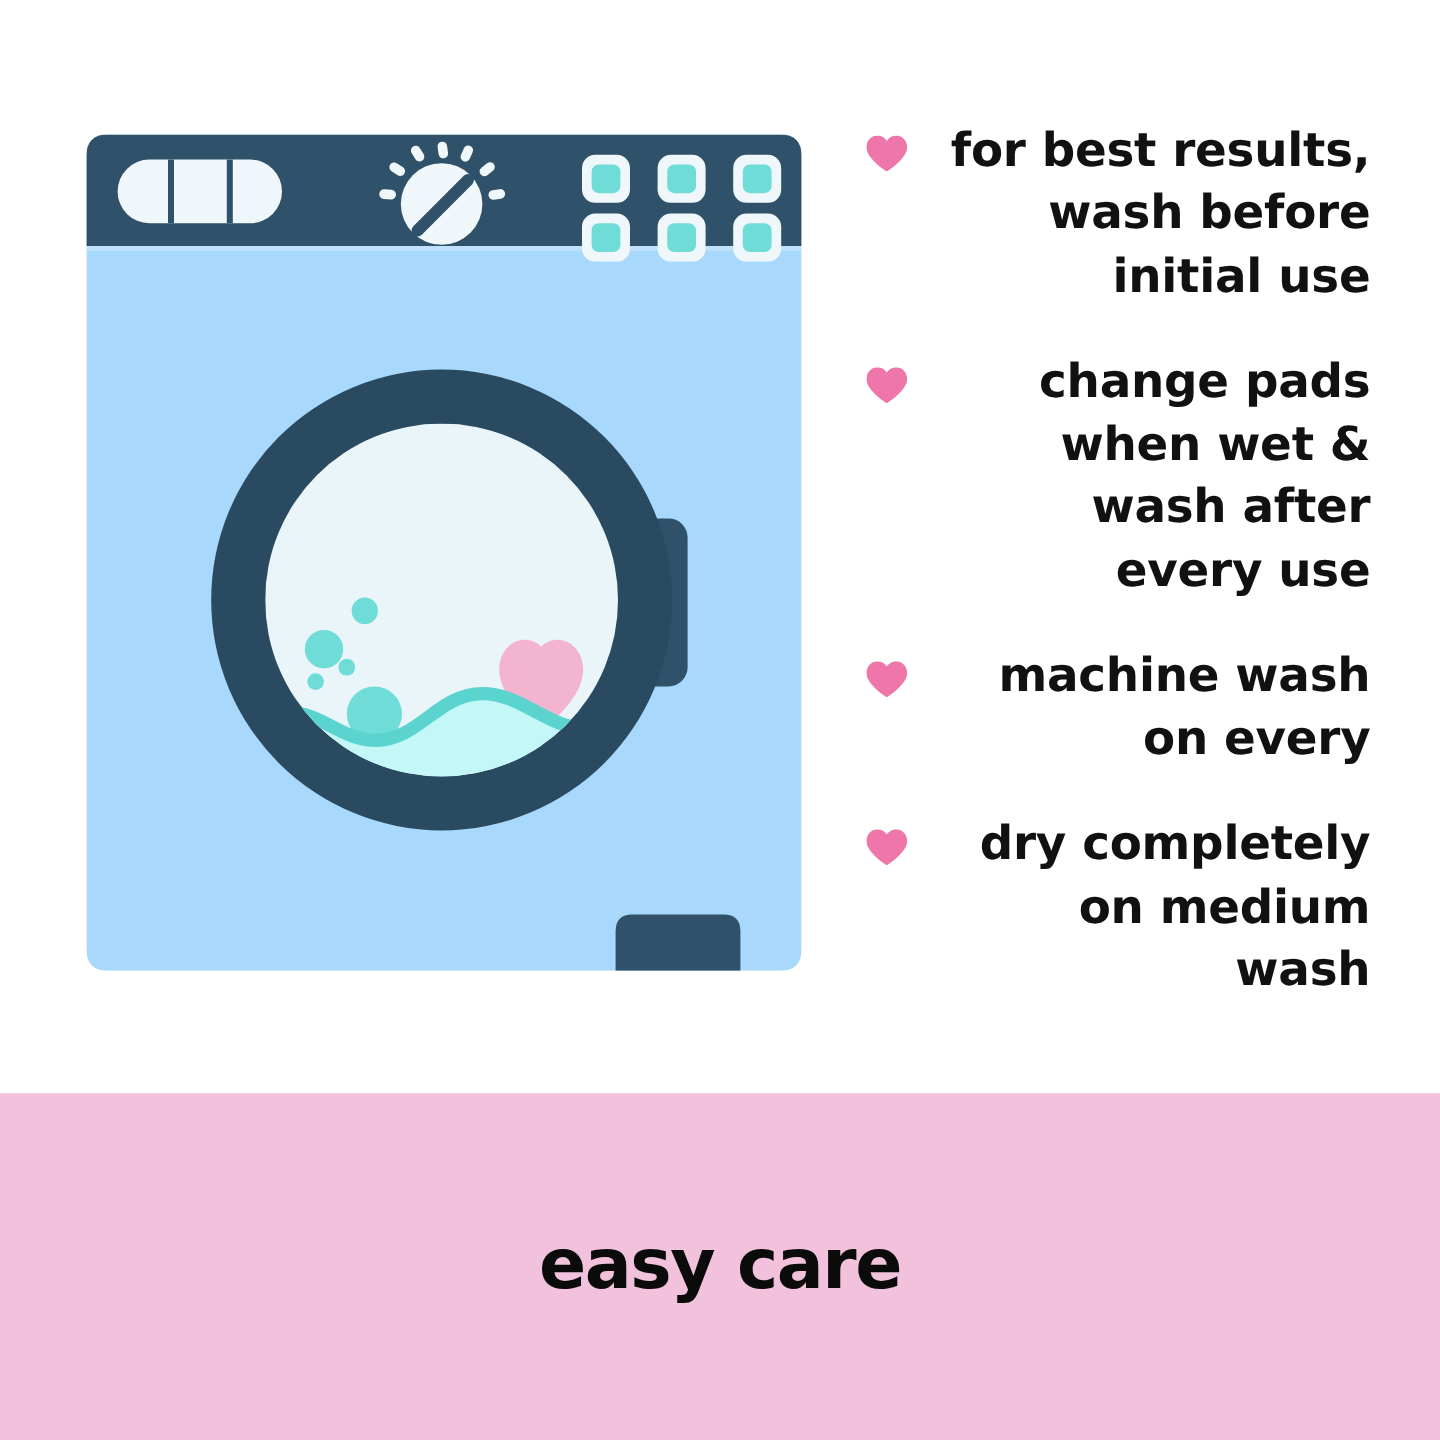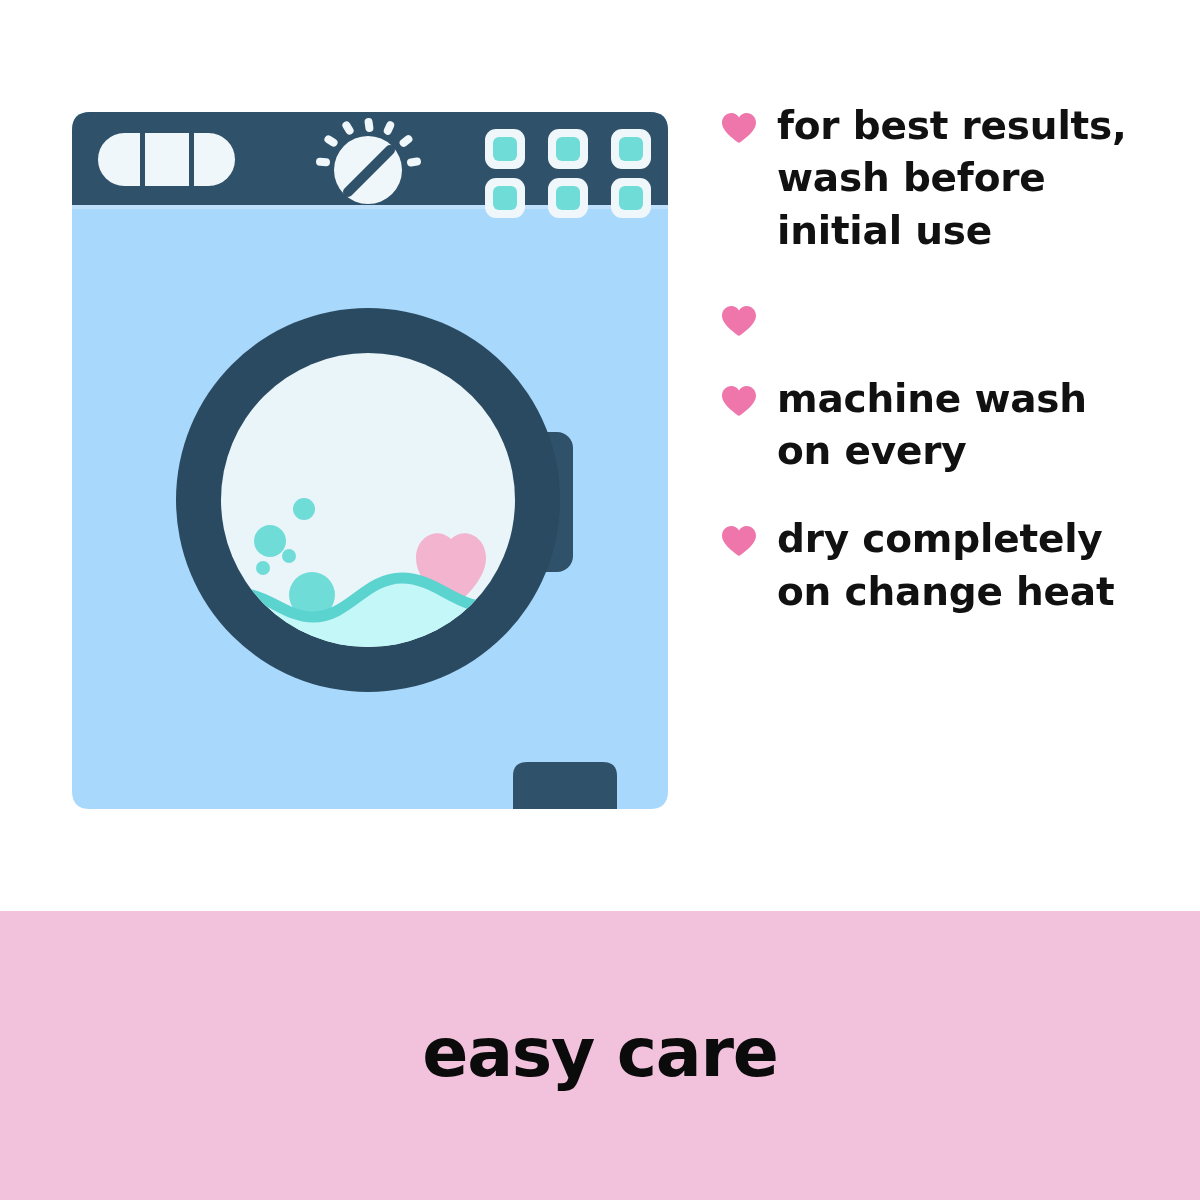--- a/index.html
+++ b/index.html
@@ -20,20 +20,21 @@
   }
 
   
   .content-area {
     position: absolute;
     left: 0;
     top: 0;
     width: 1200px;
     height: 911px;
     background: #ffffff;
+    text-align: right;
   }
 
   
   .washer-illustration {
     position: absolute;
     left: 72px;
     top: 112px;
     width: 596px;
     height: 697px;
   }
@@ -81,21 +82,21 @@
     top: 911px;
     width: 1200px;
     height: 289px;
     background: #f2c2dc;
     display: flex;
     align-items: center;
     justify-content: center;
   }
 
   .footer-title {
-    font-size: 68px;
+    font-size: 58px;
     font-weight: 700;
     letter-spacing: -1.2px;
     color: #0b0b0b;
     font-family: "DejaVu Sans", "Liberation Sans", sans-serif;
     line-height: 1;
     padding-bottom: 6px;
   }
 </style>
 </head>
 <body>
@@ -195,38 +196,39 @@
         </span>
         <span class="care-text">for best results, wash before initial use</span>
       </div>
 
       <div class="care-item">
         <span class="heart-bullet">
           <svg viewBox="0 0 34 31" xmlns="http://www.w3.org/2000/svg">
             <path d="M17 30 C17 30 0 19.5 0 9.8 C0 3.9 4.6 0 9.4 0 C12.6 0 15.4 1.8 17 4.4 C18.6 1.8 21.4 0 24.6 0 C29.4 0 34 3.9 34 9.8 C34 19.5 17 30 17 30 Z" fill="#ef76ab"></path>
           </svg>
         </span>
+        <span class="care-text">change pads when wet &amp; wash after every use</span>
       </div>
 
       <div class="care-item">
         <span class="heart-bullet">
           <svg viewBox="0 0 34 31" xmlns="http://www.w3.org/2000/svg">
             <path d="M17 30 C17 30 0 19.5 0 9.8 C0 3.9 4.6 0 9.4 0 C12.6 0 15.4 1.8 17 4.4 C18.6 1.8 21.4 0 24.6 0 C29.4 0 34 3.9 34 9.8 C34 19.5 17 30 17 30 Z" fill="#ef76ab"></path>
           </svg>
         </span>
         <span class="care-text">machine wash on every</span>
       </div>
 
       <div class="care-item">
         <span class="heart-bullet">
           <svg viewBox="0 0 34 31" xmlns="http://www.w3.org/2000/svg">
             <path d="M17 30 C17 30 0 19.5 0 9.8 C0 3.9 4.6 0 9.4 0 C12.6 0 15.4 1.8 17 4.4 C18.6 1.8 21.4 0 24.6 0 C29.4 0 34 3.9 34 9.8 C34 19.5 17 30 17 30 Z" fill="#ef76ab"></path>
           </svg>
         </span>
-        <span class="care-text">dry completely on change heat</span>
+        <span class="care-text">dry completely on medium wash</span>
       </div>
 
     </div>
   </div>
 
   <div class="footer-banner">
     <div class="footer-title">easy care</div>
   </div>
 
 </div>

